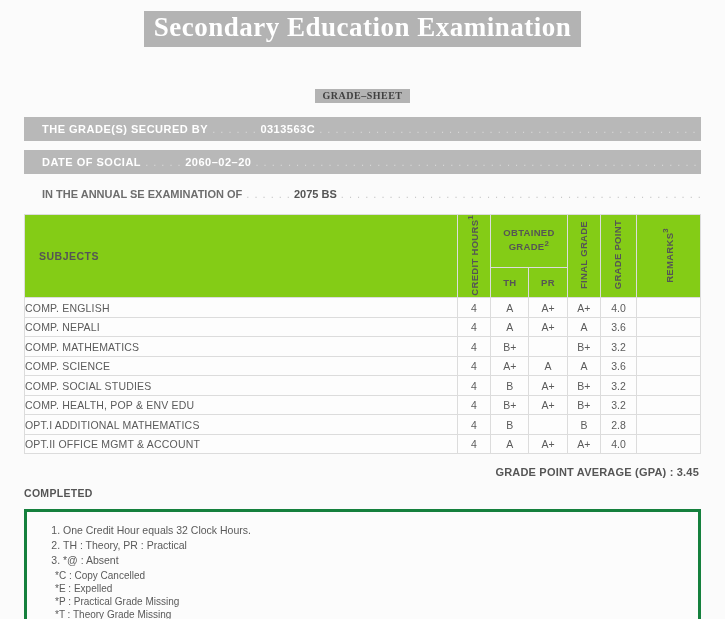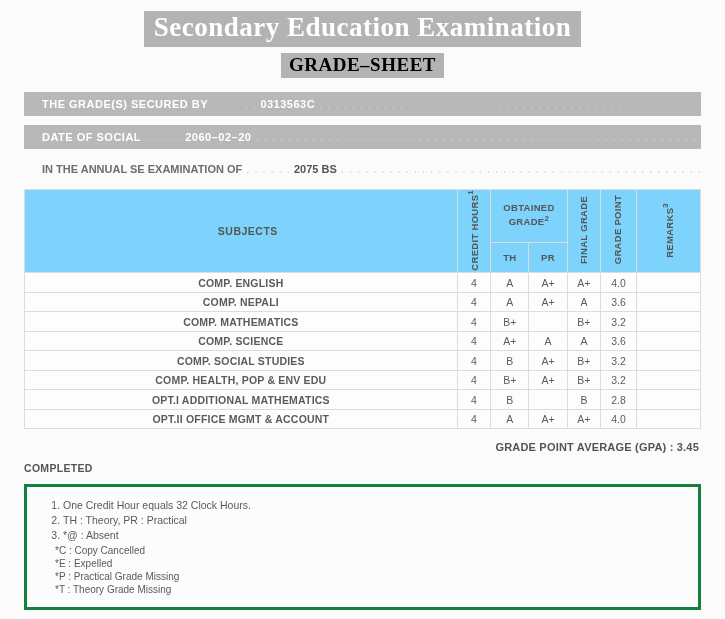--- a/index.html
+++ b/index.html
@@ -47,25 +47,26 @@
     line-height: 1.1;
   }
   .sub-title-wrap {
     text-align: center;
     margin-top: 6px;
   }
   .sub-title {
     display: inline-block;
     font-family: "Liberation Serif", serif;
     font-weight: bold;
-    font-size: 19px;
-    color: #000000;
+    font-size: 10px;
+    color: #404040;
     background: #b3b3b3;
     padding: 1px 8px 2px 8px;
     letter-spacing: 0.5px;
+    margin-top: 36px;
   }
   
   .grey-bar {
     margin: 0 2px;
     background: #b8b8b8;
     color: #ffffff;
     font-weight: bold;
     font-size: 11px;
     letter-spacing: 0.5px;
     padding: 6px 18px;
@@ -109,21 +110,21 @@
   table.marks th, table.marks td {
     border: 1px solid #dcdcdc;
     padding: 0;
   }
   thead th {
     font-size: 9.5px;
     font-weight: bold;
     color: #555;
     text-align: center;
     vertical-align: middle;
-    background: #7dd3fc;
+    background: #84cc16;
     letter-spacing: 0.3px;
   }
   .th-subjects {
     text-align: left;
     padding-left: 14px !important;
     font-size: 10.5px;
     letter-spacing: 0.5px;
     height: 66px;
   }
   .vert {
@@ -143,24 +144,23 @@
     font-size: 9.5px;
     padding: 3px 0 !important;
   }
   tbody td {
     height: 18.5px;
     text-align: center;
     color: #5b5b5b;
     font-size: 10.5px;
   }
   td.subject {
-    text-align: center;
+    text-align: left;
     padding-left: 14px;
     letter-spacing: 0.2px;
-    font-weight: bold;
   }
   
   .gpa-line {
     margin: 12px 2px 0 2px;
     padding-right: 2px;
     text-align: right;
     font-weight: bold;
     font-size: 11px;
     color: #555;
     letter-spacing: 0.2px;
@@ -228,21 +228,21 @@
 
     <div class="exam-line">
       <span>IN THE ANNUAL SE EXAMINATION OF</span><span class="dots"> . . . . . .</span>
       <span class="exam-val">2075 BS</span><span class="dots"> . . . . . . . . . . . . . . . . . . . . . . . . . . . . . . . . . . . . . . . . . . . . . . . . . . .</span>
       
     </div>
 
     <table class="marks">
       <thead>
         <tr>
-          <th class="th-subjects" rowspan="2" style="width:410px;text-align:center;">SUBJECTS</th>
+          <th class="th-subjects" rowspan="2" style="width:410px;">SUBJECTS</th>
           <th rowspan="2" style="width:32px;">
             <span class="vert"><span>CREDIT HOURS</span><sup>1</sup></span>
           </th>
           <th class="obt-head" colspan="2" style="width:70px;">
             <span>OBTAINED GRADE</span><sup>2</sup>
           </th>
           <th rowspan="2" style="width:32px;">
             <span class="vert">FINAL GRADE</span>
           </th>
           <th rowspan="2" style="width:34px;">

